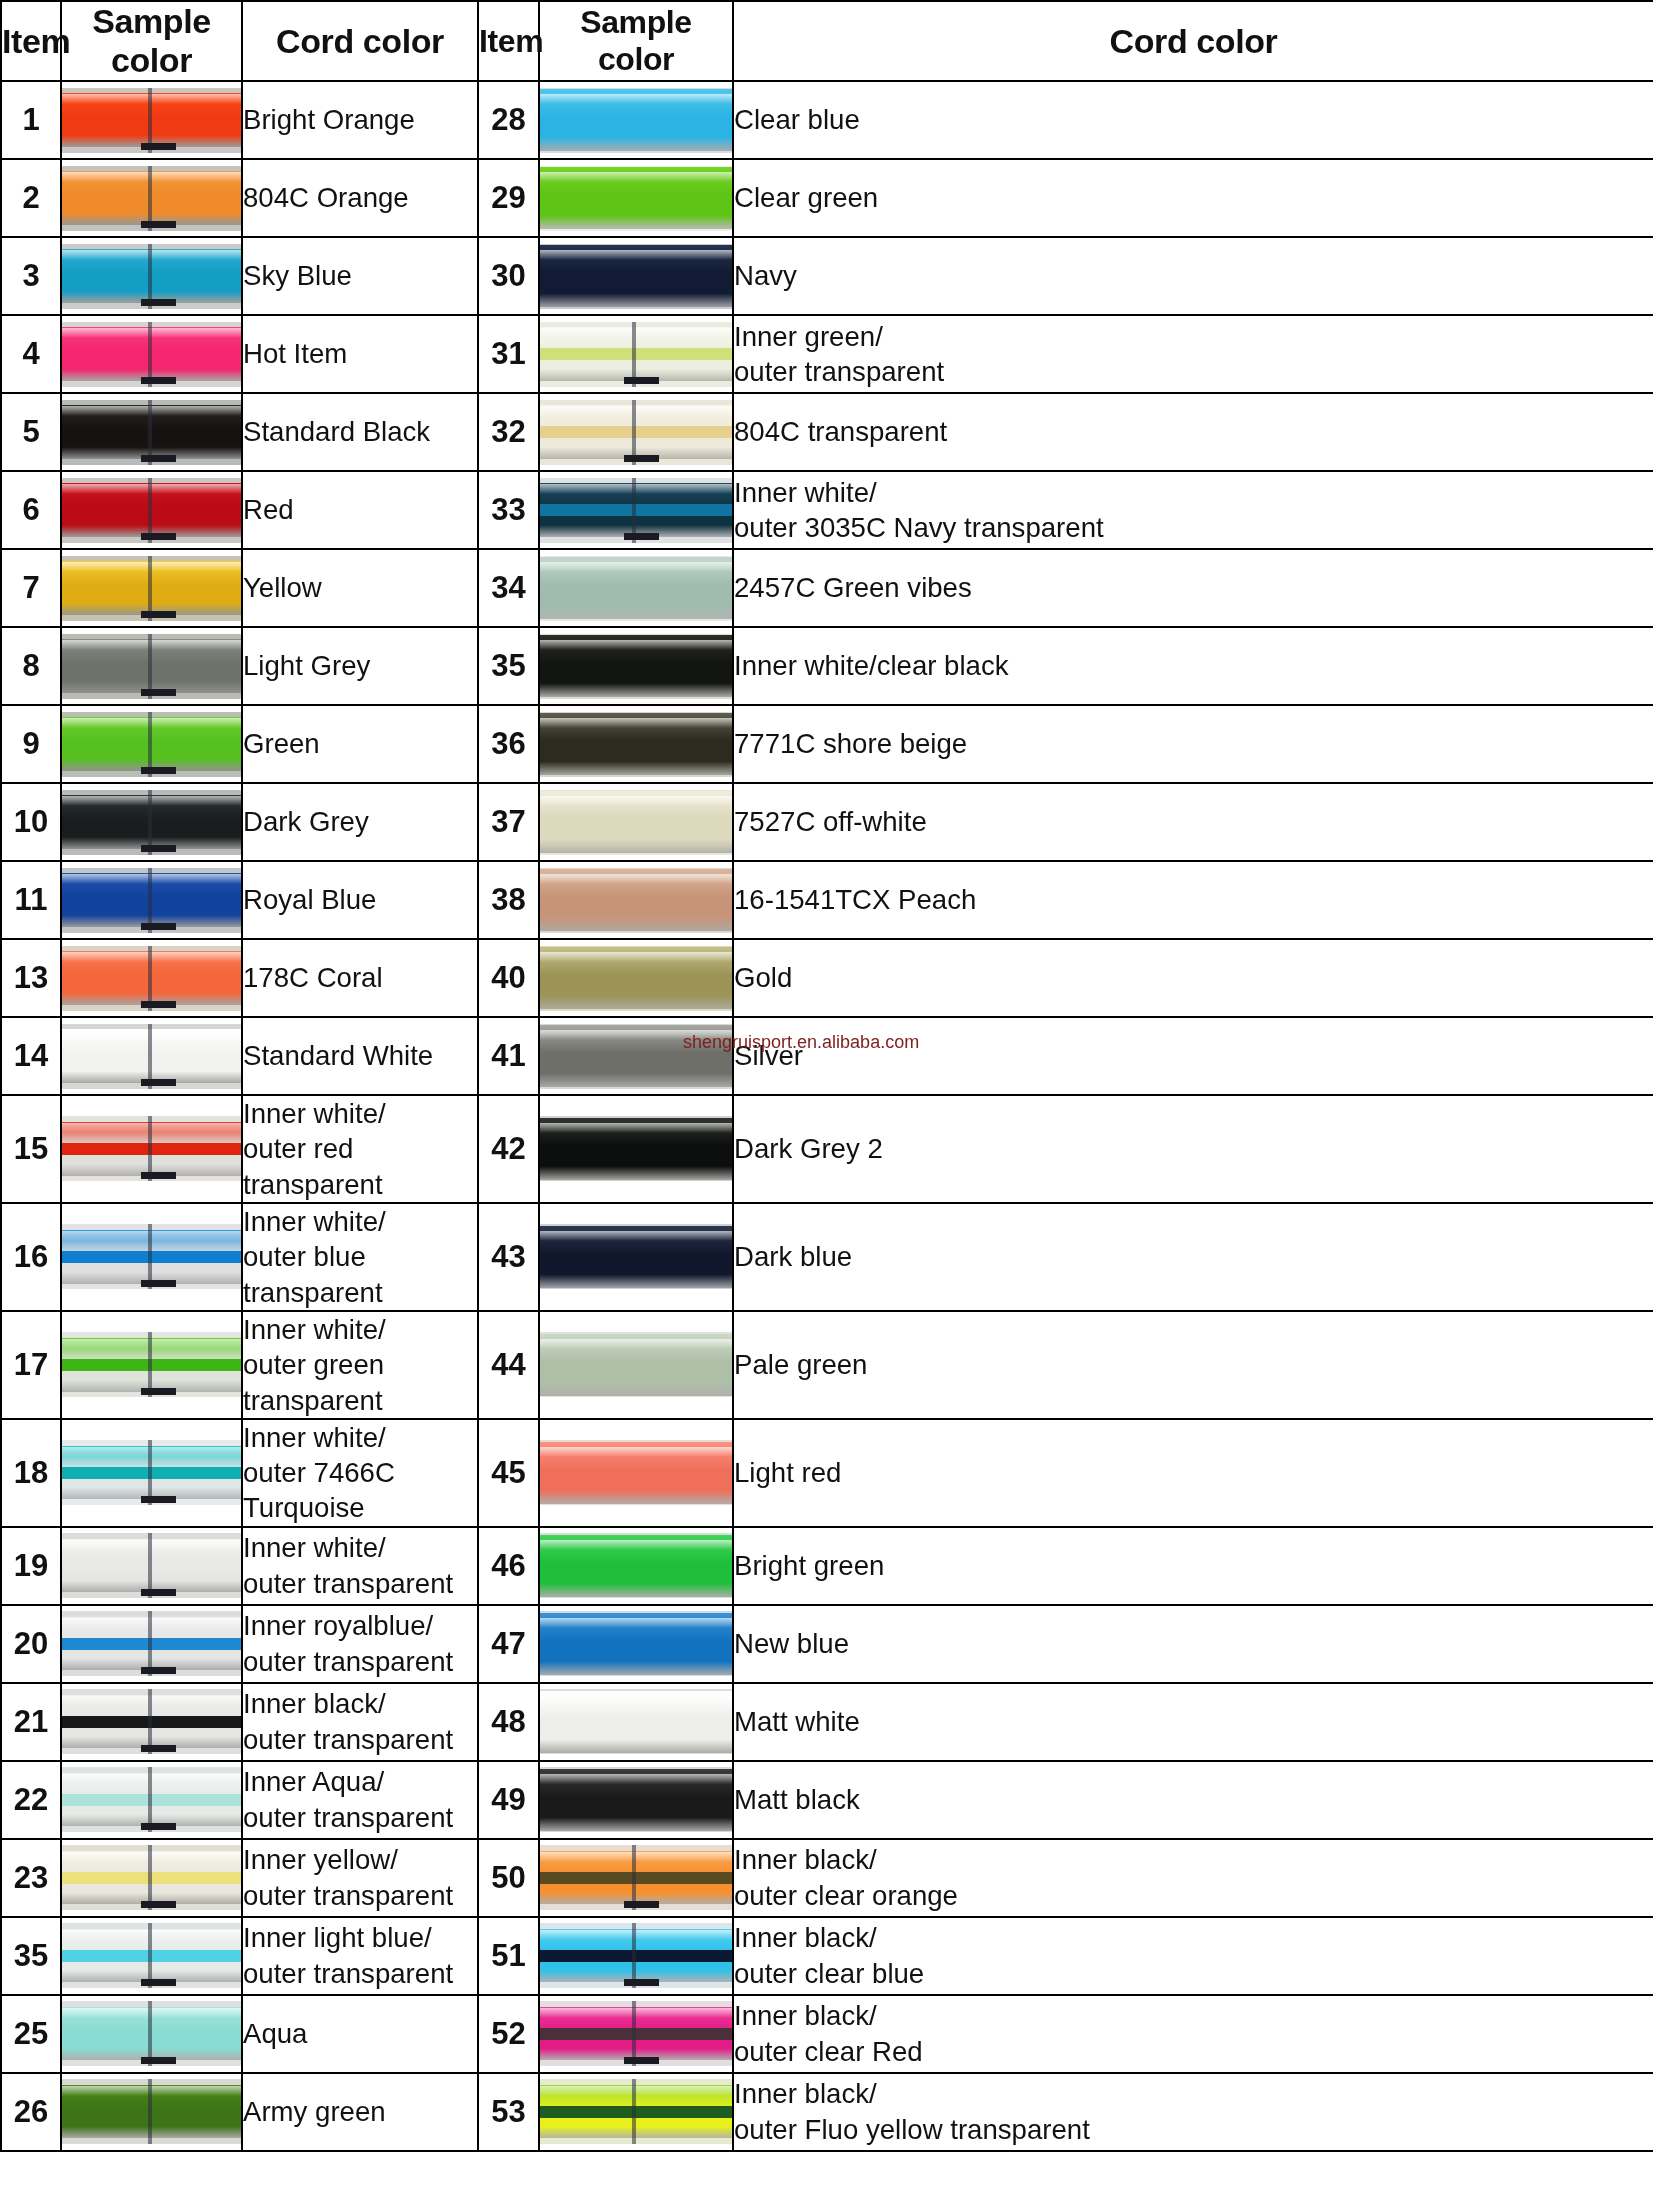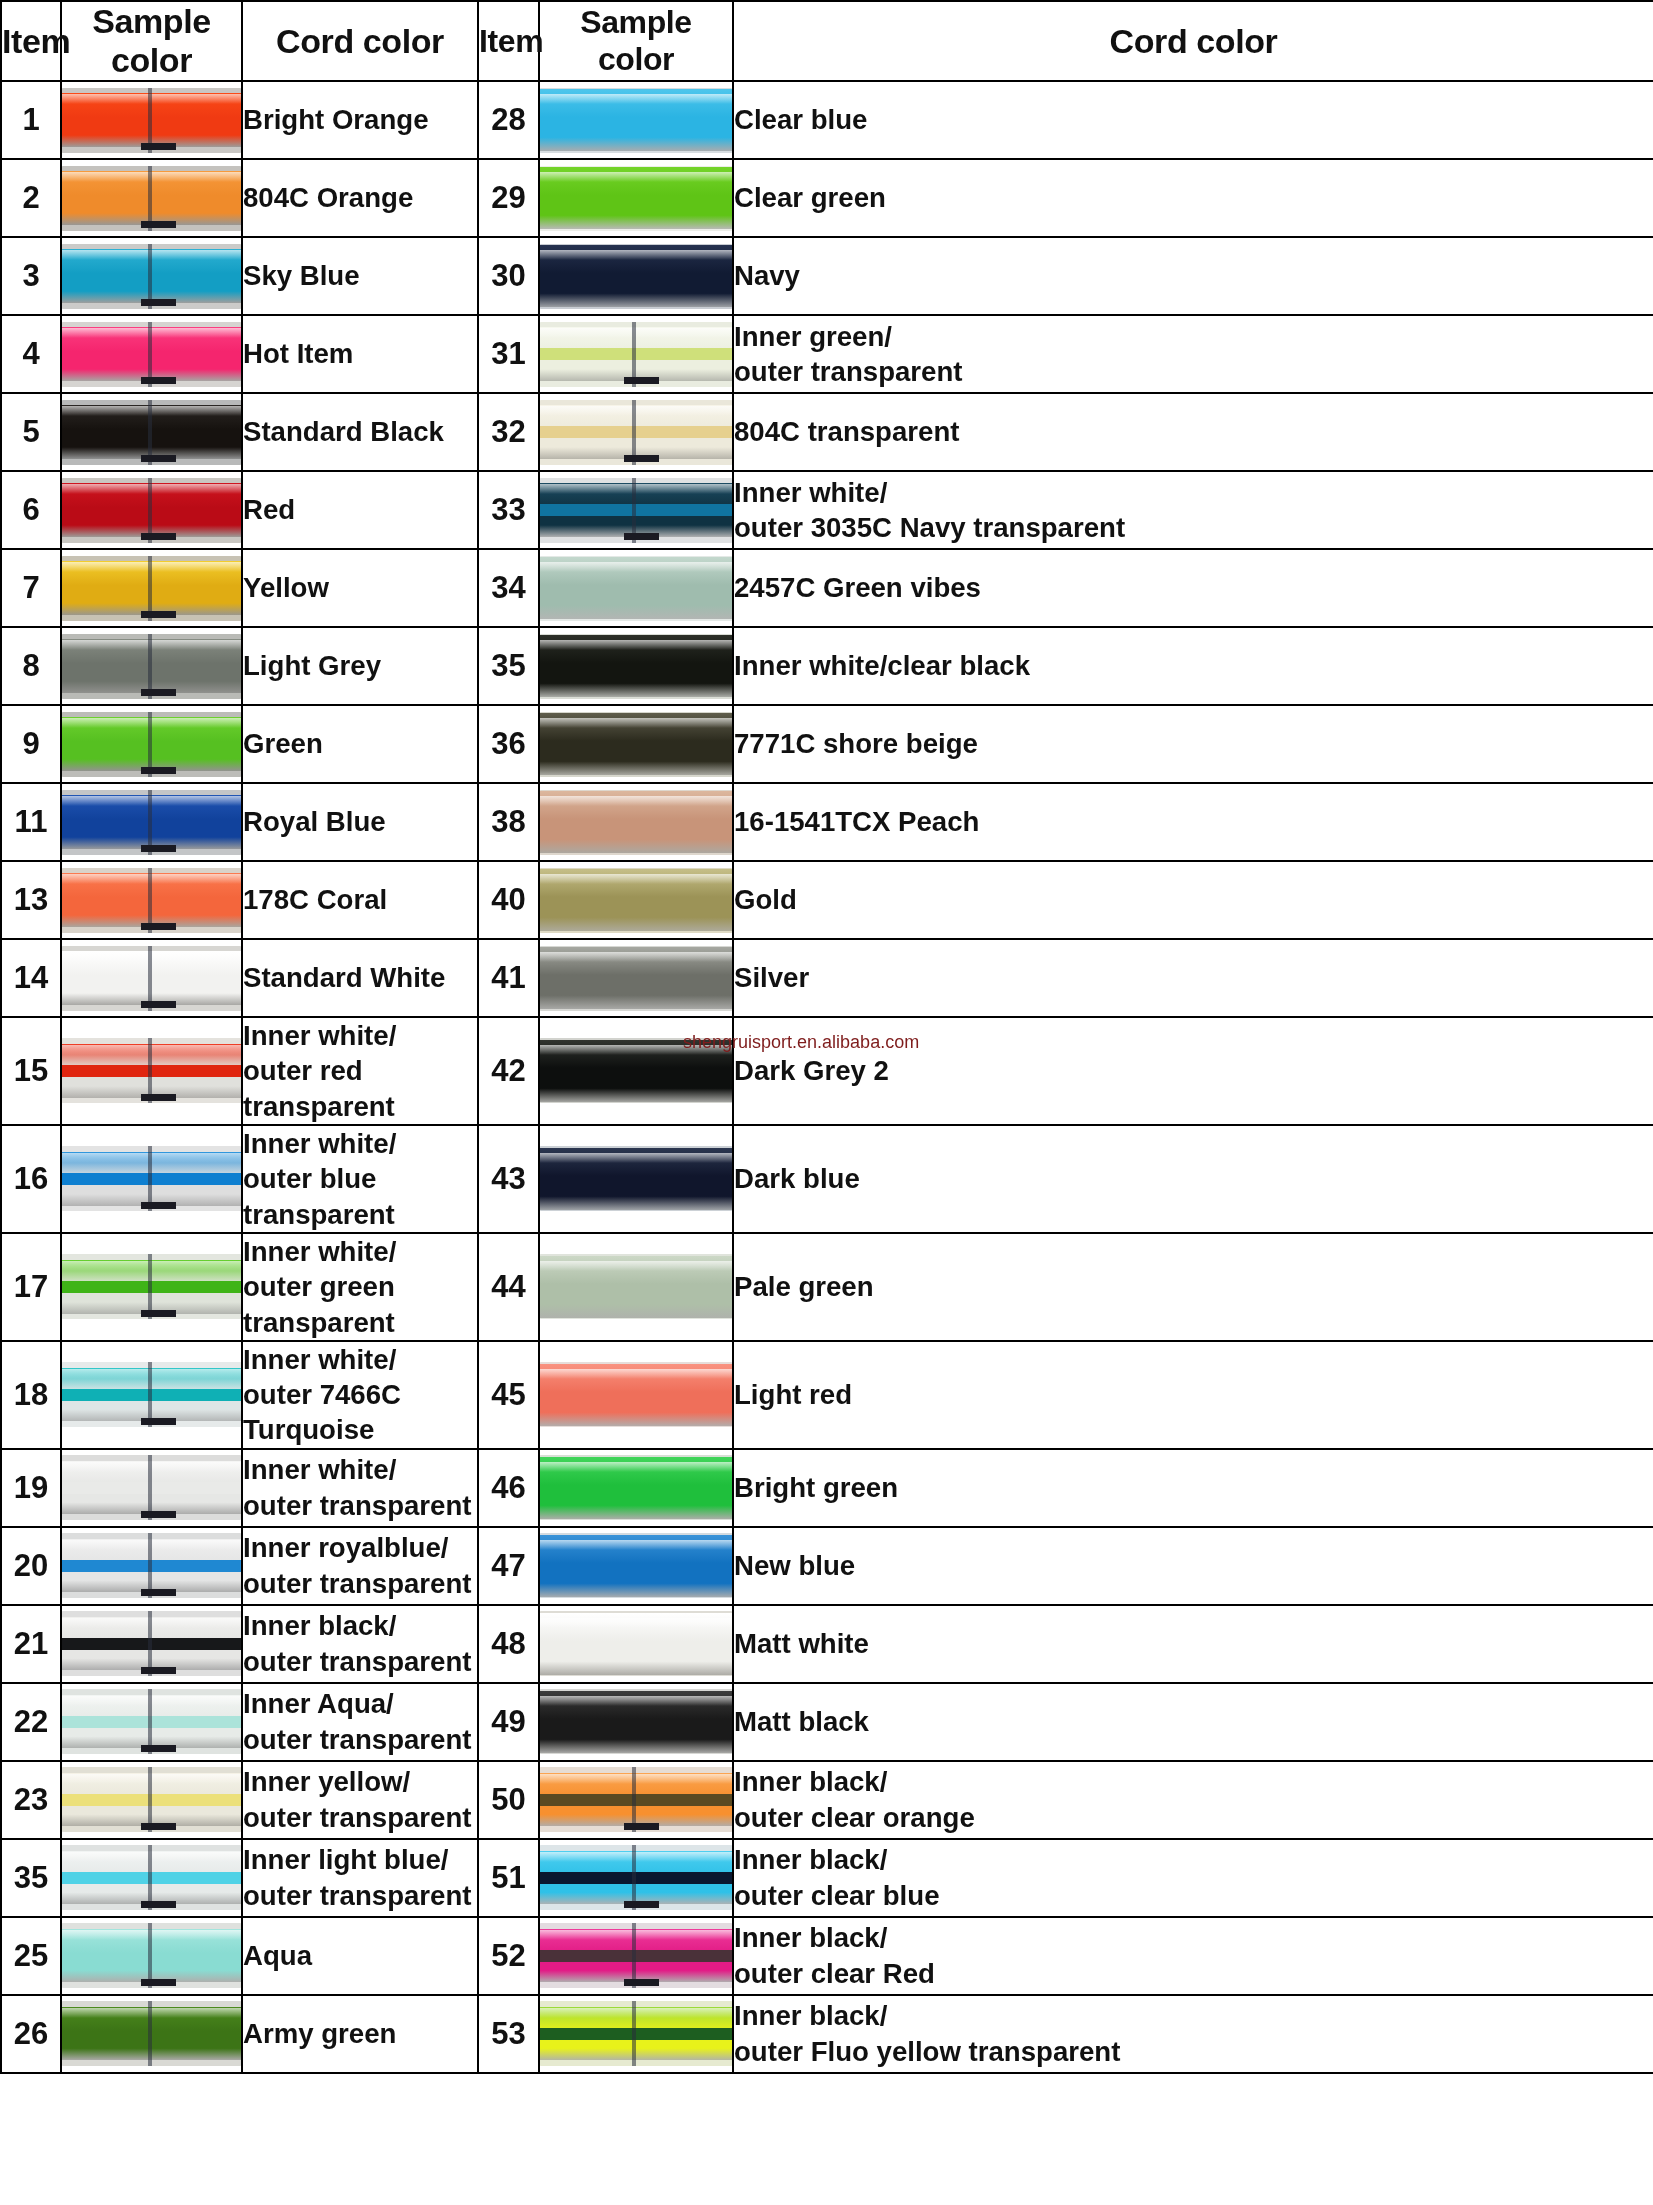--- a/index.html
+++ b/index.html
@@ -14,21 +14,21 @@
   col.c-cord{width:236px;}
   col.c-item2{width:61px;}
   col.c-sample2{width:194px;}
   col.c-cord2{width:921px;}
 
   th.hd{height:68px;text-align:center;font-weight:bold;font-size:34px;color:#111;letter-spacing:-0.4px;
         font-family:"Liberation Sans",sans-serif;}
   th.hd.small{font-size:32px;}
 
   td.item{text-align:center;font-weight:bold;font-size:31px;color:#111;height:78px;}
-  td.cord{font-weight:bold;font-size:27.6px;color:#111;padding-left:10px;line-height:1.28;margin-top:44px;}
+  td.cord{font-weight:normal;font-size:27.6px;color:#111;padding-left:10px;line-height:1.28;margin-top:44px;}
   td.cord .l2{display:block;}
   td.sample{padding:3.3px 5px;}
 
   .swatch{width:100%;height:65px;position:relative;overflow:hidden;
           background:#cfcfcf;border-radius:0.8px;}
   .swatch .tube{position:absolute;left:0;right:0;top:9%;bottom:9%;}
   .swatch .glare{position:absolute;left:0;right:0;top:10%;height:16%;
           background:linear-gradient(to bottom,rgba(255,255,255,.65),rgba(255,255,255,0));}
   .swatch .seam{position:absolute;left:48%;width:4.2px;top:0;bottom:0;background:rgba(40,45,60,.55);}
   .swatch .nub{position:absolute;left:44%;width:35px;height:6.7px;bottom:2.5px;background:#1a1a22;}
@@ -247,20 +247,40 @@
           <td class="item">36</td>
           <td class="sample">
             <div class="swatch flat" style="background:#d6d6cc">
               <div class="tube" style="background:linear-gradient(to bottom,#5f5d4c 0%,#2c2b1e 45%,#2c2b1e 78%,rgba(0,0,0,.22) 100%);"></div>
               <div class="glare"></div>
             </div>
           </td>
           <td class="cord"><span>7771C shore beige</span></td>
         </tr>
         <tr>
+          <td class="item">10</td>
+          <td class="sample">
+            <div class="swatch" style="background:#b9bbbb">
+              <div class="tube" style="background:linear-gradient(to bottom,#2e3434 0%,#191d1d 45%,#191d1d 78%,rgba(0,0,0,.22) 100%);"></div>
+              <div class="glare"></div>
+              <div class="seam"></div>
+              <div class="nub"></div>
+            </div>
+          </td>
+          <td class="cord"><span>Dark Grey</span></td>
+          <td class="item">37</td>
+          <td class="sample">
+            <div class="swatch flat" style="background:#e7e5d8">
+              <div class="tube" style="background:linear-gradient(to bottom,#f0eddb 0%,#ddd9bd 45%,#ddd9bd 78%,rgba(0,0,0,.22) 100%);"></div>
+              <div class="glare"></div>
+            </div>
+          </td>
+          <td class="cord"><span>7527C off-white</span></td>
+        </tr>
+        <tr>
           <td class="item">11</td>
           <td class="sample">
             <div class="swatch" style="background:#c3c5c7">
               <div class="tube" style="background:linear-gradient(to bottom,#2155b4 0%,#11429c 45%,#11429c 78%,rgba(0,0,0,.22) 100%);"></div>
               <div class="glare"></div>
               <div class="seam"></div>
               <div class="nub"></div>
             </div>
           </td>
           <td class="cord"><span>Royal Blue</span></td>

